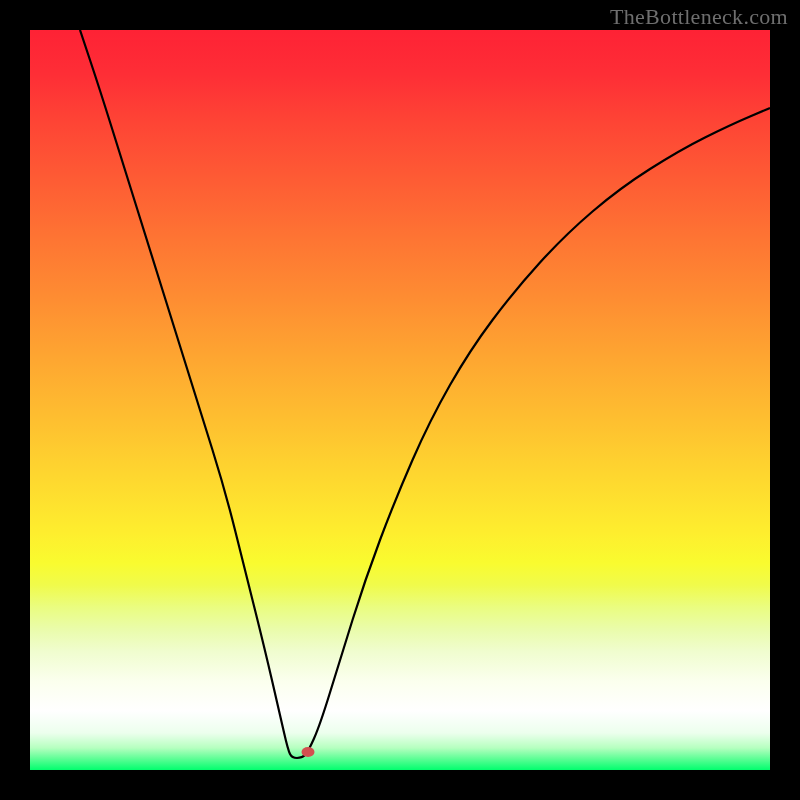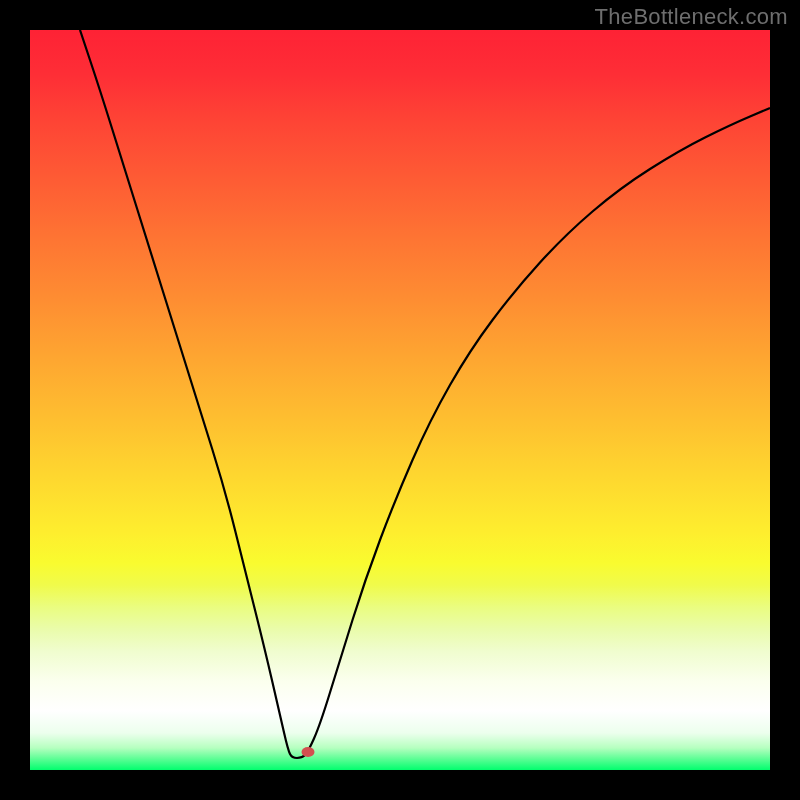--- a/index.html
+++ b/index.html
@@ -7,21 +7,21 @@
   .chart-container {
     position: relative;
     width: 800px;
     height: 800px;
     background: #000;
   }
   .attribution {
     position: absolute;
     top: 4px;
     right: 12px;
-    font-family: Liberation Sans, sans-serif;
+    font-family: Liberation Serif, serif;
     font-size: 22px;
     color: #6e6e6e;
     font-weight: 500;
     letter-spacing: 0.3px;
     z-index: 10;
   }
   .plot-area {
     position: absolute;
     left: 30px;
     top: 30px;

